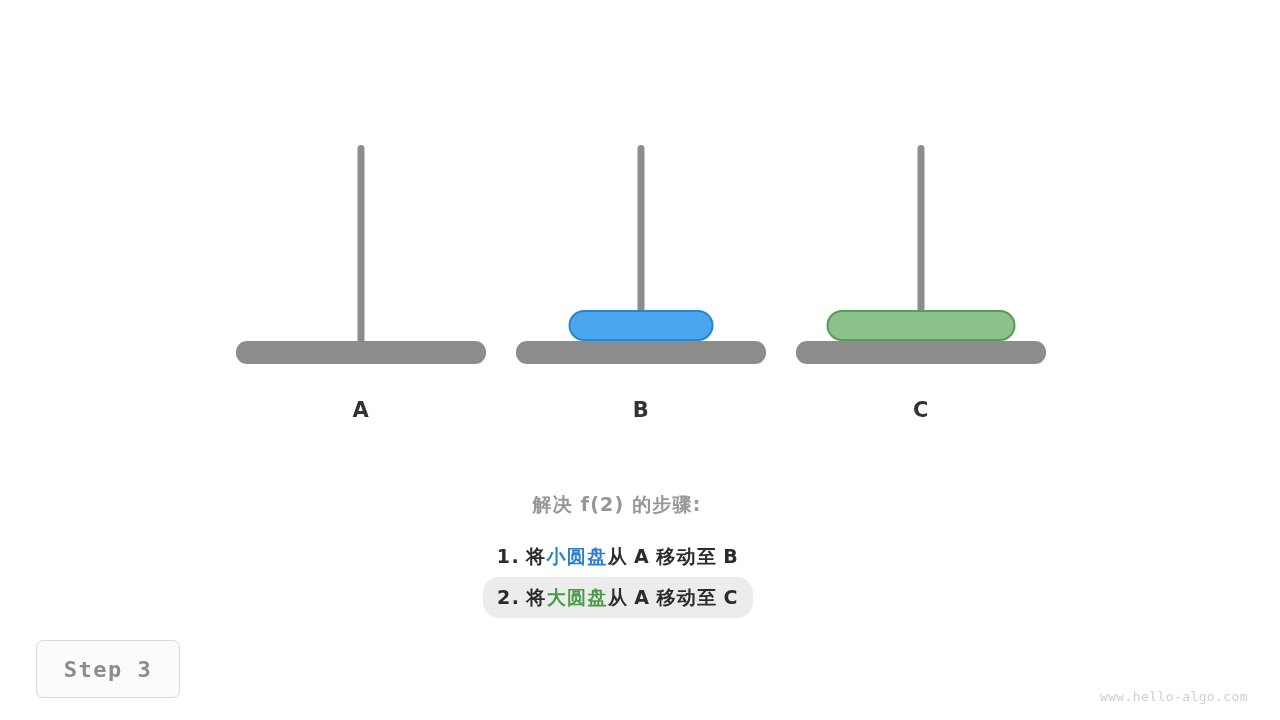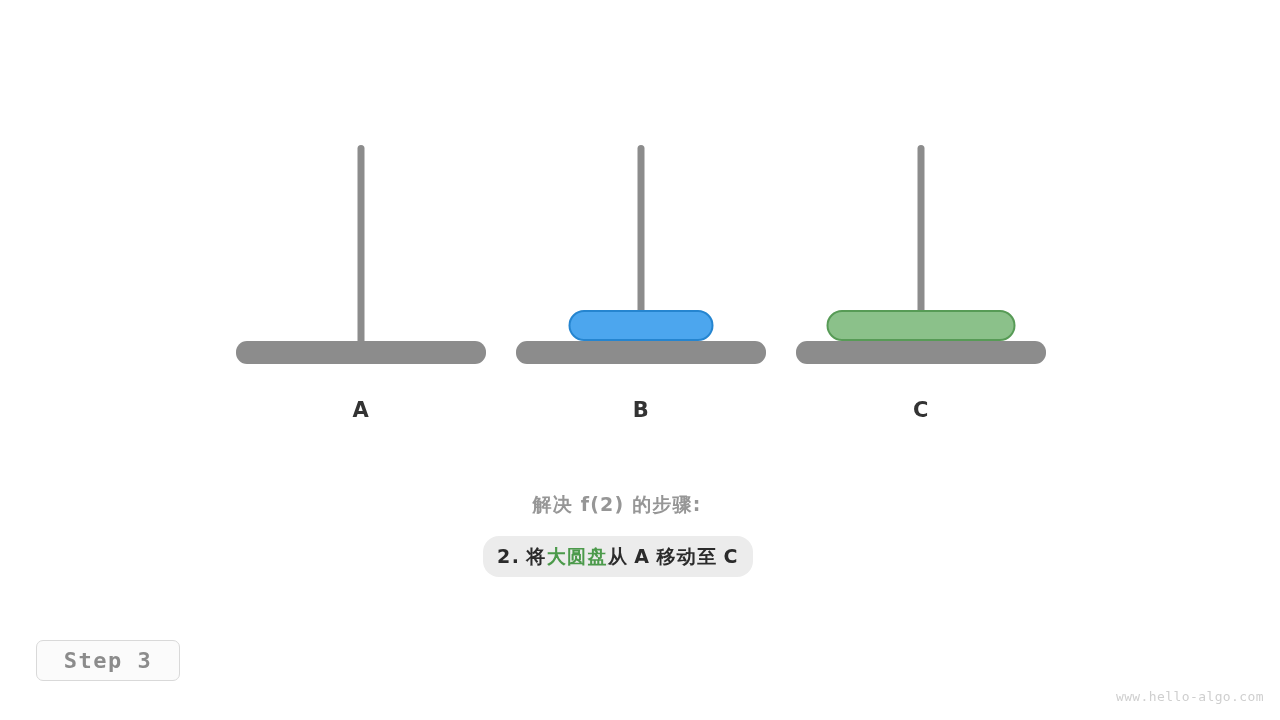--- a/index.html
+++ b/index.html
@@ -139,39 +139,39 @@
   .step-row .tok-blue  { color: #2f7fd0; }
   .step-row .tok-green { color: #4c9a4b; }
   .step-row .sp { display: inline-block; width: 6px; }
 
   
   #step-badge {
     position: absolute;
     left: 36px;
     top: 640px;
     width: 144px;
-    height: 41px;
+    height: 58px;
     box-sizing: border-box;
     border: 1px solid #d9d9d9;
     border-radius: 7px;
     background: #fbfbfb;
     display: flex;
     align-items: center;
     justify-content: center;
     font-family: "DejaVu Sans Mono", "Liberation Mono", monospace;
     font-size: 22px;
     font-weight: bold;
     color: #8c8c8c;
     letter-spacing: 1.5px;
   }
 
   
   #watermark {
     position: absolute;
-    right: 16px;
+    right: 32px;
     bottom: 16px;
     font-family: "DejaVu Sans Mono", "Liberation Mono", monospace;
     font-size: 13px;
     color: #cfcfcf;
     letter-spacing: 0.4px;
   }
 </style>
 </head>
 <body>
 
@@ -198,20 +198,23 @@
   </div>
 
 </div>
 
 <div id="caption">
 
   <div class="caption-title">解决 f(2) 的步骤:</div>
 
   <div class="steps">
 
+    <div class="step-row">
+      <span>1.</span><span class="sp"></span><span>将</span><span class="tok-blue">小圆盘</span><span>从</span><span class="sp"></span><span>A</span><span class="sp"></span><span>移动至</span><span class="sp"></span><span>B</span>
+    </div>
 
     <div class="step-row highlight">
       <span>2.</span><span class="sp"></span><span>将</span><span class="tok-green">大圆盘</span><span>从</span><span class="sp"></span><span>A</span><span class="sp"></span><span>移动至</span><span class="sp"></span><span>C</span>
     </div>
 
   </div>
 </div>
 
 <div id="step-badge">Step 3</div>
 

